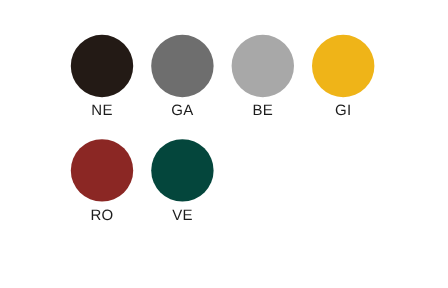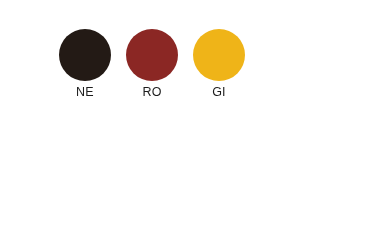--- a/index.html
+++ b/index.html
@@ -61,21 +61,33 @@
 </head>
 <body style="background: rgb(255, 255, 255);">
 
 <div class="palette">
   <div class="swatch-grid">
       <div class="swatch-cell">
         <span class="swatch-dot" style="background: rgb(35, 26, 21);"></span>
         <span class="swatch-label">NE</span>
       </div>
       <div class="swatch-cell">
-        <span class="swatch-dot" style="background: rgb(139, 39, 36);"></span>
-        <span class="swatch-label">RO</span>
+        <span class="swatch-dot" style="background: rgb(110, 110, 110);"></span>
+        <span class="swatch-label">GA</span>
+      </div>
+      <div class="swatch-cell">
+        <span class="swatch-dot" style="background: rgb(168, 168, 168);"></span>
+        <span class="swatch-label">BE</span>
       </div>
       <div class="swatch-cell">
         <span class="swatch-dot" style="background: rgb(239, 180, 24);"></span>
         <span class="swatch-label">GI</span>
       </div>
+      <div class="swatch-cell">
+        <span class="swatch-dot" style="background: rgb(139, 39, 36);"></span>
+        <span class="swatch-label">RO</span>
+      </div>
+      <div class="swatch-cell">
+        <span class="swatch-dot" style="background: rgb(4, 70, 60);"></span>
+        <span class="swatch-label">VE</span>
+      </div>
     </div>
 </div>
 
 </body></html>

